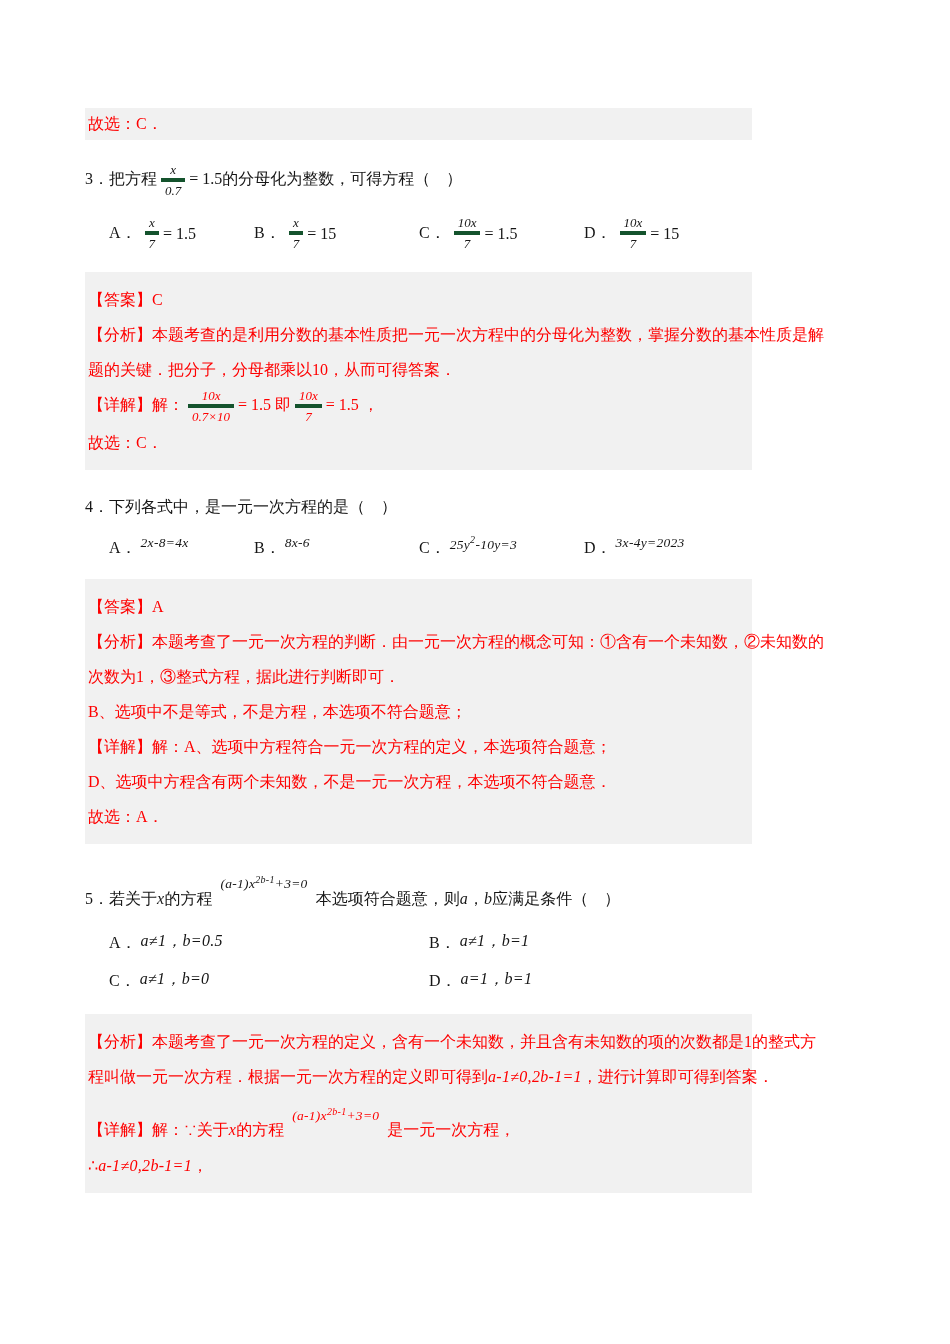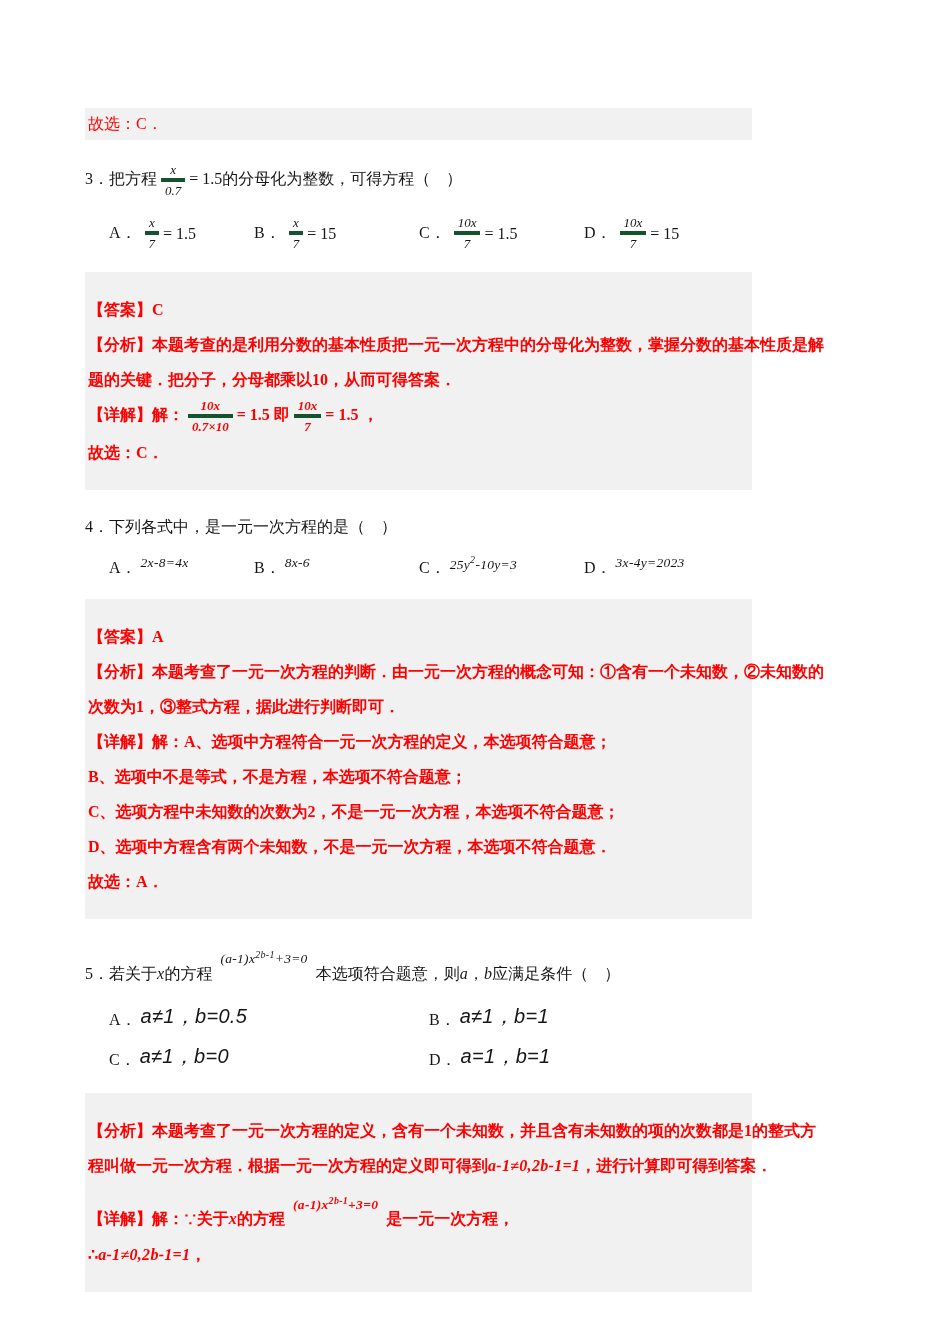--- a/index.html
+++ b/index.html
@@ -3,21 +3,21 @@
 <meta charset="utf-8">
 <style>
   * { box-sizing: border-box; }
   html, body { margin:0; padding:0; background:#ffffff; }
   body { width:950px; font-family:"Liberation Serif", serif; color:#161616; font-size:16px; }
   .doc { width:837px; min-height:1344px; padding:108px 85px 40px 85px; }
 
   .hl { background:#f1f1f1; }
   .red { color:#fe0000; }
 
-  .block { padding:20px 3px; margin-top:20px;font-weight:bold; }
+  .block { padding:10px 3px; margin-top:20px; }
   .block p { margin:0; line-height:35px; white-space:nowrap; }
 
   .single-line { line-height:30px; margin:0; padding:1px 3px; white-space:nowrap; }
 
   .stem { margin:22px 0 0 0; line-height:30px; white-space:nowrap; }
   .stem-tall { padding-top:14px; }
 
   .optrow { display:flex; margin:16px 0 0 0; padding-left:24px; align-items:center; }
   .opt { display:flex; align-items:center; }
   .w1 { width:145px; } .w2 { width:165px; } .w3 { width:165px; }
@@ -25,21 +25,21 @@
 
   .frac { display:inline-block; vertical-align:middle; text-align:center; margin:0 4px; font-family:"Liberation Serif", serif; }
   .frac .fnum { display:block; font-size:13px; line-height:16px; padding:0 4px; font-style:italic; }
   .frac .fden { display:block; font-size:13px; line-height:17px; padding:0 4px; border-top:4px solid #14532d; font-style:italic; }
 
   .mu { font-family:"Liberation Serif", serif; }
 
   .smath { font-family:"Liberation Serif", serif; font-style:italic; font-size:13.5px; position:relative; top:-5px; letter-spacing:0.3px; }
   .smath sup { font-size:10px; font-style:italic; }
 
-  .omath { font-family:Liberation Sans, sans-serif; font-style:italic; font-size:20px; position:relative; top:-2px; letter-spacing:0.3px; }
+  .omath { font-family:Liberation Serif, serif; font-style:italic; font-size:16px; position:relative; top:-2px; letter-spacing:0.3px; }
 
   .fml { font-family:"Liberation Serif", serif; font-style:italic; font-size:13.5px; position:relative; top:-15px; margin:0 8px; letter-spacing:0.3px; white-space:nowrap; }
   .fml sup { font-size:10px; font-style:italic; }
 
   .imath { font-family:"Liberation Serif", serif; font-style:italic; letter-spacing:0.3px; }
 
   .grid5 { margin-top:16px; padding-left:24px; }
   .grid5 .row { display:flex; margin-top:12px; line-height:26px; }
   .grid5 .cell { width:320px; display:flex; align-items:baseline; }
 
@@ -121,23 +121,22 @@
     <div class="opt">
       <span class="lab">D．</span>
       <span class="smath">3x-4y=2023</span>
     </div>
   </div>
 
   <div class="hl block">
     <p class="red">【答案】A</p>
     <p class="red">【分析】本题考查了一元一次方程的判断．由一元一次方程的概念可知：①含有一个未知数，②未知数的</p>
     <p class="red">次数为1，③整式方程，据此进行判断即可．</p>
+    <p class="red">B、选项中不是等式，不是方程，本选项不符合题意；</p>
     <p class="red">【详解】解：A、选项中方程符合一元一次方程的定义，本选项符合题意；</p>
-    <p class="red">B、选项中不是等式，不是方程，本选项不符合题意；</p>
-    <p class="red">C、选项方程中未知数的次数为2，不是一元一次方程，本选项不符合题意；</p>
     <p class="red">D、选项中方程含有两个未知数，不是一元一次方程，本选项不符合题意．</p>
     <p class="red">故选：A．</p>
   </div>
 
   <p class="stem stem-tall">
     <span>5．若关于</span><span class="imath">x</span><span>的方程</span><span class="fml"><span>(a-1)x</span><sup>2b-1</sup><span>+3=0</span></span><span>本选项符合题意，则</span><span class="imath">a</span><span>，</span><span class="imath">b</span><span>应满足条件（　）</span>
   </p>
 
   <div class="grid5">
     <div class="row">

